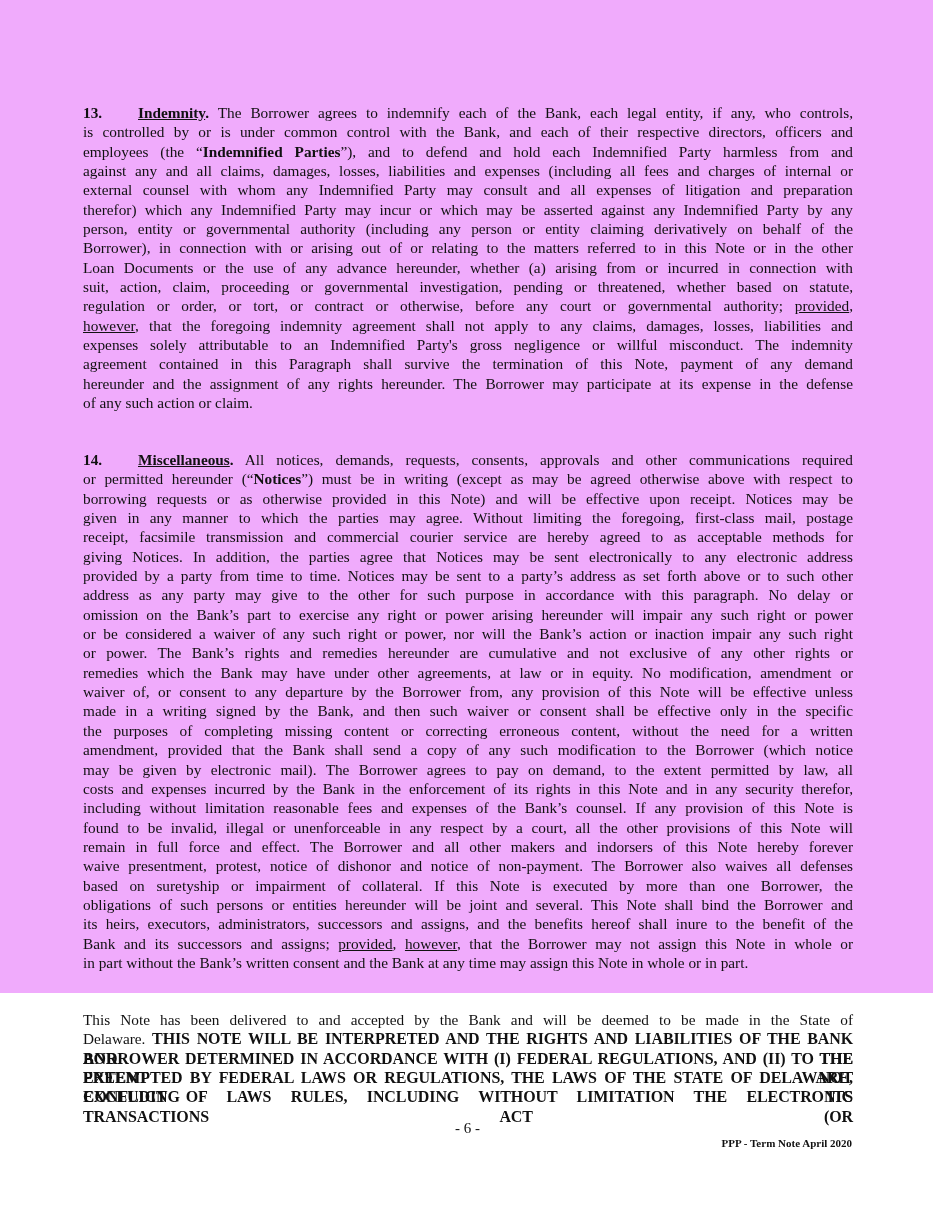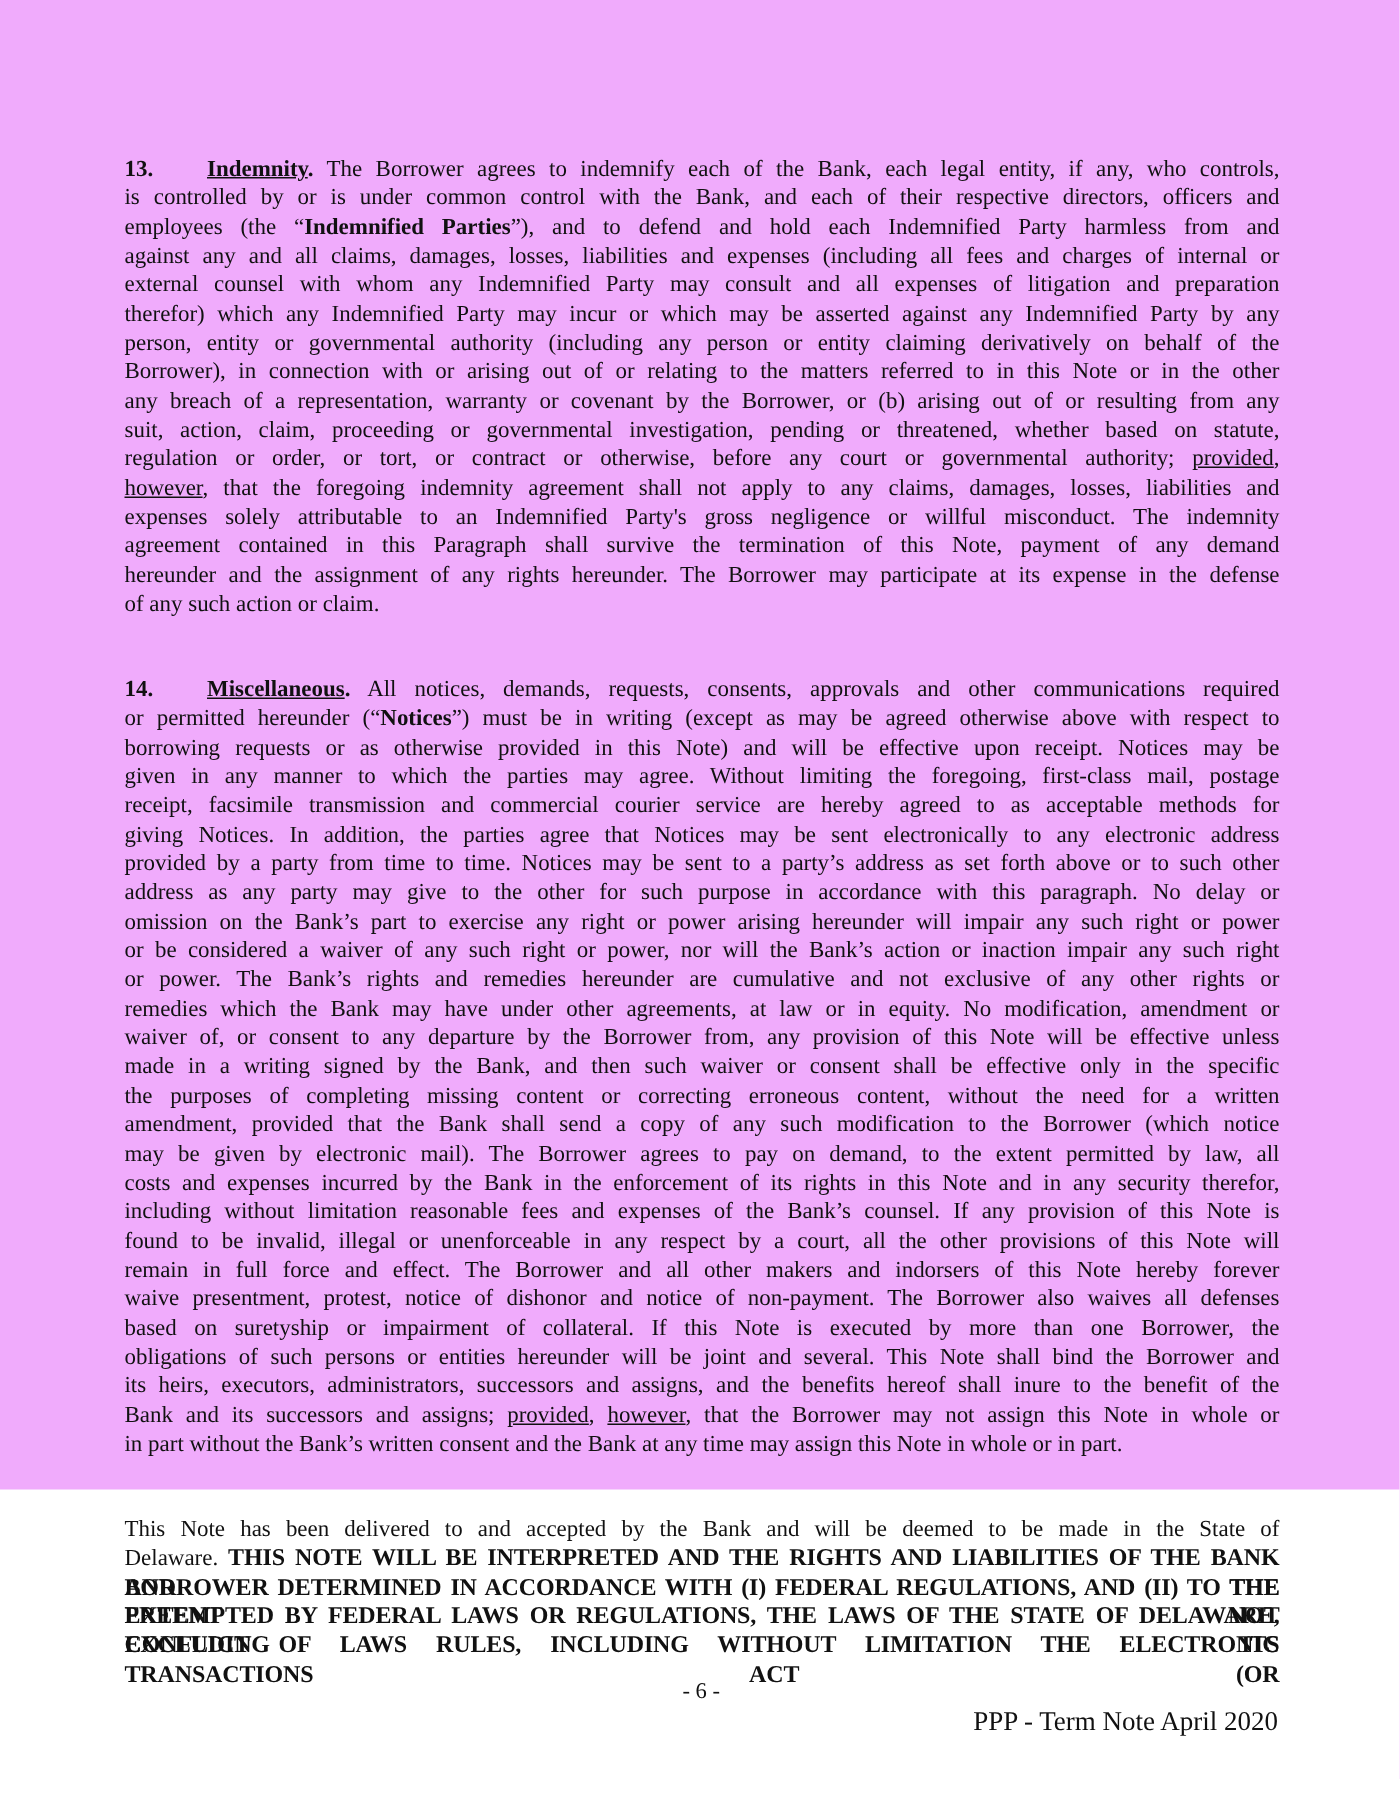--- a/index.html
+++ b/index.html
@@ -9,37 +9,37 @@
   .para { position: absolute; left: 83px; width: 770px; font-size: 15.3px; line-height: 19.35px; }
   .line { display: block; text-align: justify; text-align-last: justify; white-space: nowrap; height: 19.35px; overflow: visible; }
   .line.last { text-align-last: left; }
   .line span { white-space: normal; }
   .num { display: inline-block; width: 55px; font-weight: bold; }
   .heading { font-weight: bold; text-decoration: underline; }
   .b { font-weight: bold; }
   .u { text-decoration: underline; }
   .sc { font-weight: bold; font-size: 16px; letter-spacing: -0.1px; }
   .footer-page { position: absolute; left: 455px; top: 1120px; font-size: 15px; }
-  .footer-title { position: absolute; right: 81px; top: 1137px; font-size: 18px; font-weight: normal; }
+  .footer-title { position: absolute; right: 81px; top: 1137px; font-size: 11px; font-weight: bold; }
 </style>
 </head>
 <body>
 
 <div class="page">
 
   <div class="para" id="sec13" style="top:103px;">
       <div class="line"><span><span class="num">13.</span><span class="heading">Indemnity</span><span class="b">.</span>  <span>The Borrower agrees to indemnify each of the Bank, each legal entity, if any, who controls,</span></span></div>
       <div class="line"><span><span>is controlled by or is under common control with the Bank, and each of their respective directors, officers and</span></span></div>
       <div class="line"><span><span>employees (the “</span><span class="b">Indemnified Parties</span><span>”), and to defend and hold each Indemnified Party harmless from and</span></span></div>
       <div class="line"><span><span>against any and all claims, damages, losses, liabilities and expenses (including all fees and charges of internal or</span></span></div>
       <div class="line"><span><span>external counsel with whom any Indemnified Party may consult and all expenses of litigation and preparation</span></span></div>
       <div class="line"><span><span>therefor) which any Indemnified Party may incur or which may be asserted against any Indemnified Party by any</span></span></div>
       <div class="line"><span><span>person, entity or governmental authority (including any person or entity claiming derivatively on behalf of the</span></span></div>
       <div class="line"><span><span>Borrower), in connection with or arising out of or relating to the matters referred to in this Note or in the other</span></span></div>
-      <div class="line"><span><span>any breach of a representation, warranty or covenant by the Borrower, or (b) arising out of or resulting from any</span></span></div>
+      <div class="line"><span><span>Loan Documents or the use of any advance hereunder, whether (a) arising from or incurred in connection with</span></span></div>
       <div class="line"><span><span>suit, action, claim, proceeding or governmental investigation, pending or threatened, whether based on statute,</span></span></div>
       <div class="line"><span><span>regulation or order, or tort, or contract or otherwise, before any court or governmental authority; </span><span class="u">provided</span><span>,</span></span></div>
       <div class="line"><span><span></span><span class="u">however</span><span>, that the foregoing indemnity agreement shall not apply to any claims, damages, losses, liabilities and</span></span></div>
       <div class="line"><span><span>expenses solely attributable to an Indemnified Party's gross negligence or willful misconduct.  The indemnity</span></span></div>
       <div class="line"><span><span>agreement contained in this Paragraph shall survive the termination of this Note, payment of any demand</span></span></div>
       <div class="line"><span><span>hereunder and the assignment of any rights hereunder.  The Borrower may participate at its expense in the defense</span></span></div>
       <div class="line last"><span><span>of any such action or claim.</span></span></div>
     </div>
 
   <div class="para" id="sec14" style="top:450px;">

